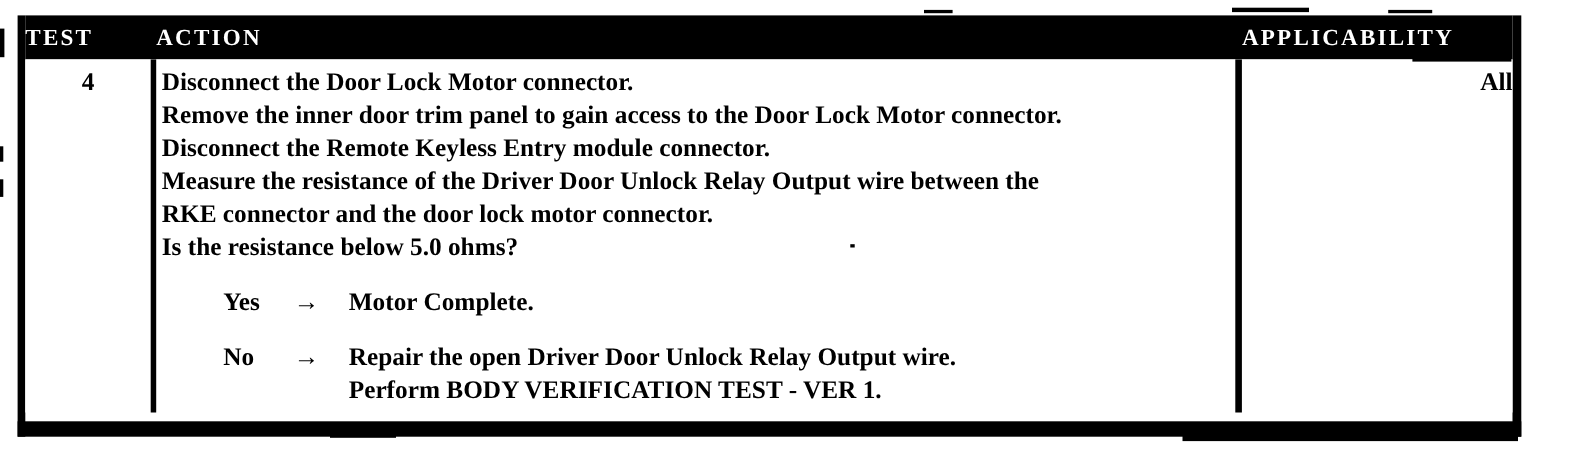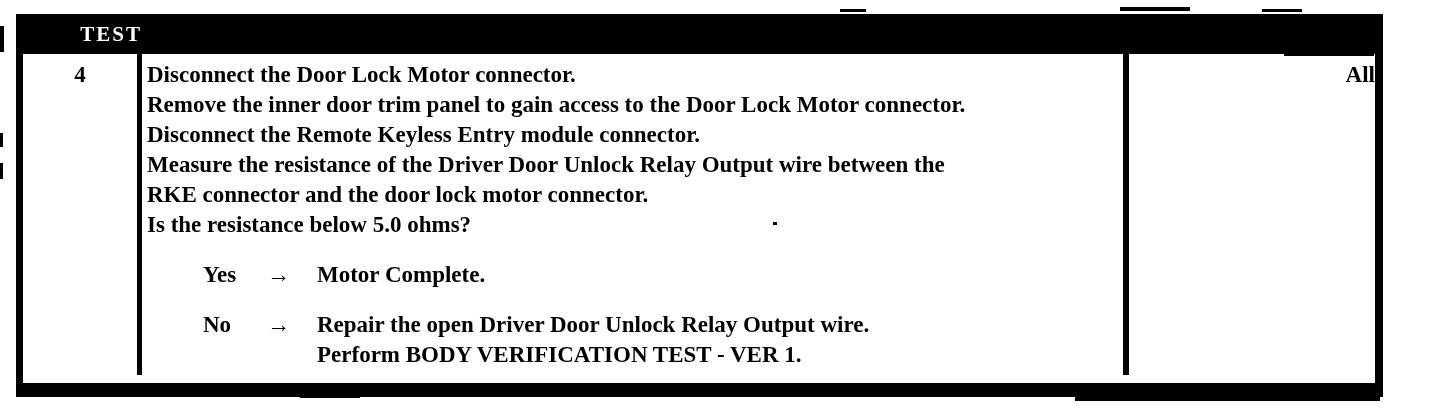--- a/index.html
+++ b/index.html
@@ -38,21 +38,21 @@
   .thead {
     display: flex;
     height: 40px;
     background: #000000;
     color: #ffffff;
     align-items: center;
     font-weight: 700;
     font-size: 21px;
     letter-spacing: 2px;
   }
-  .th { text-align: right; }
+  .th { text-align: left; }
   .th-test   { width: 119px; }
   .th-action { width: 987px; }
   .th-app    { width: 246px; }
 
   
   .tbody {
     display: flex;
     height: 321px;
     background: #ffffff;
     color: #000000;
@@ -116,20 +116,22 @@
 </style>
 </head>
 <body>
 
 <div class="page">
 
   <div class="diag-table">
 
     <div class="thead">
       <div class="th th-test">TEST</div>
+      <div class="th th-action">ACTION</div>
+      <div class="th th-app">APPLICABILITY</div>
     </div>
 
     <div class="tbody">
 
       <div class="td td-test">4</div>
 
       <div class="td td-action">
         <div class="action-line">Disconnect the Door Lock Motor connector.</div>
         <div class="action-line">Remove the inner door trim panel to gain access to the Door Lock Motor connector.</div>
         <div class="action-line">Disconnect the Remote Keyless Entry module connector.</div>

